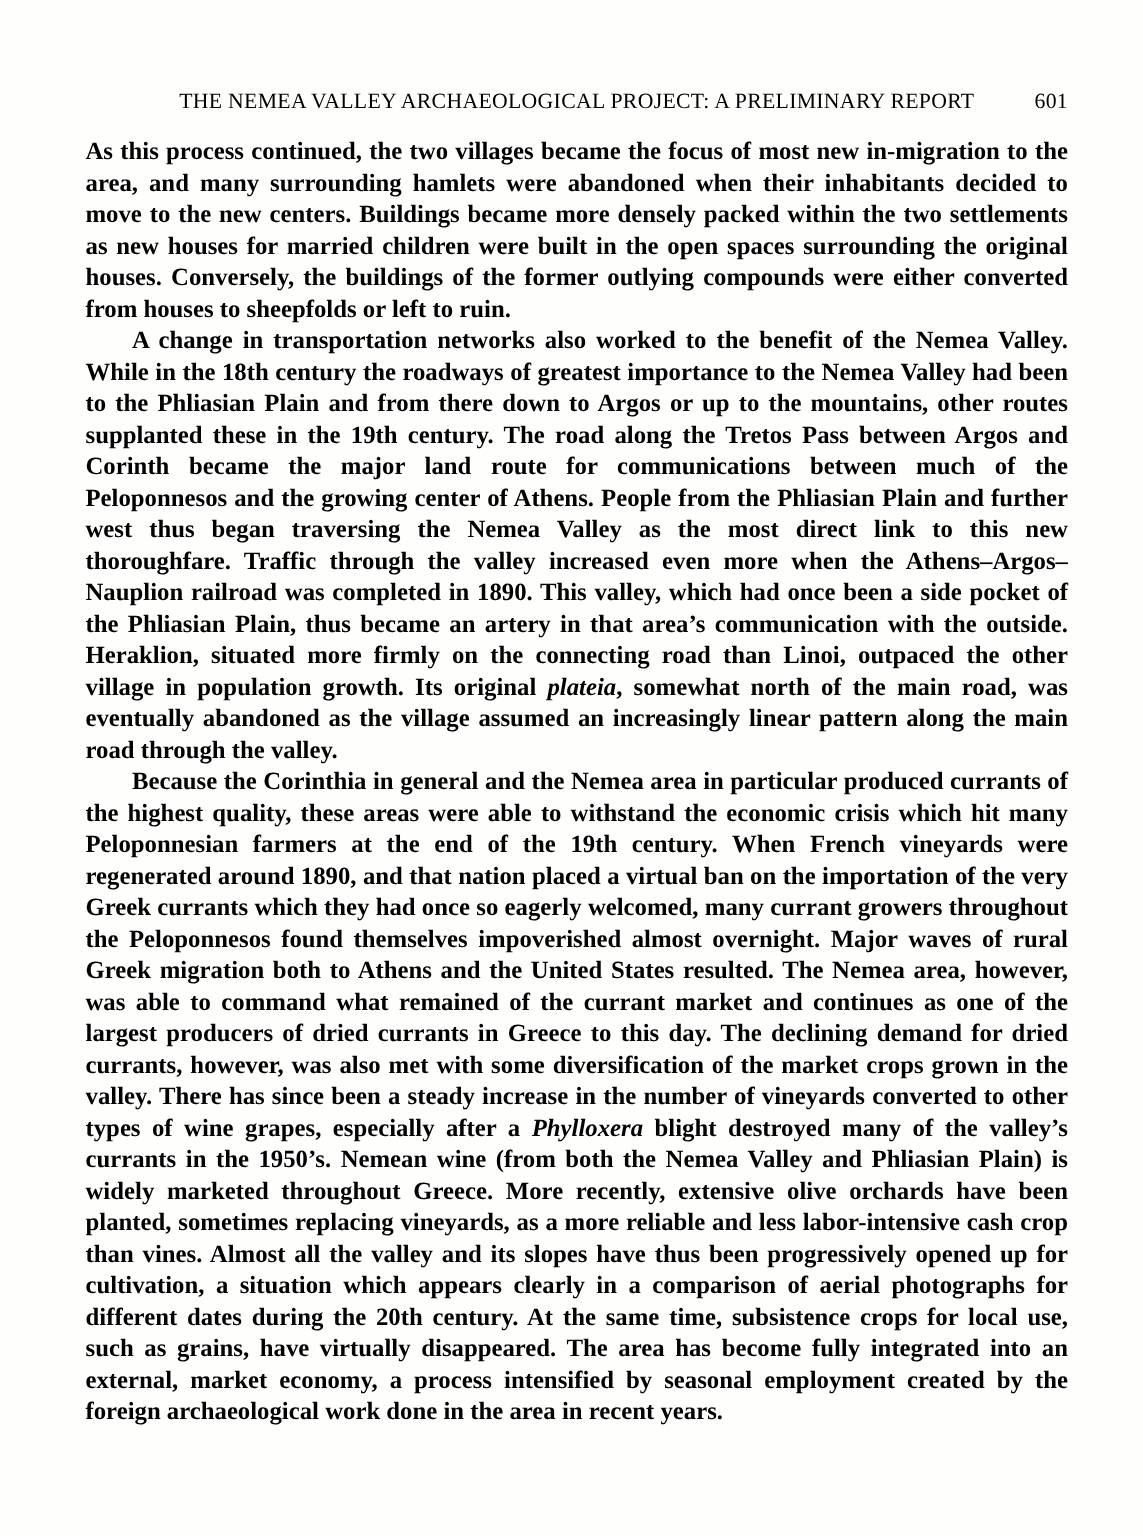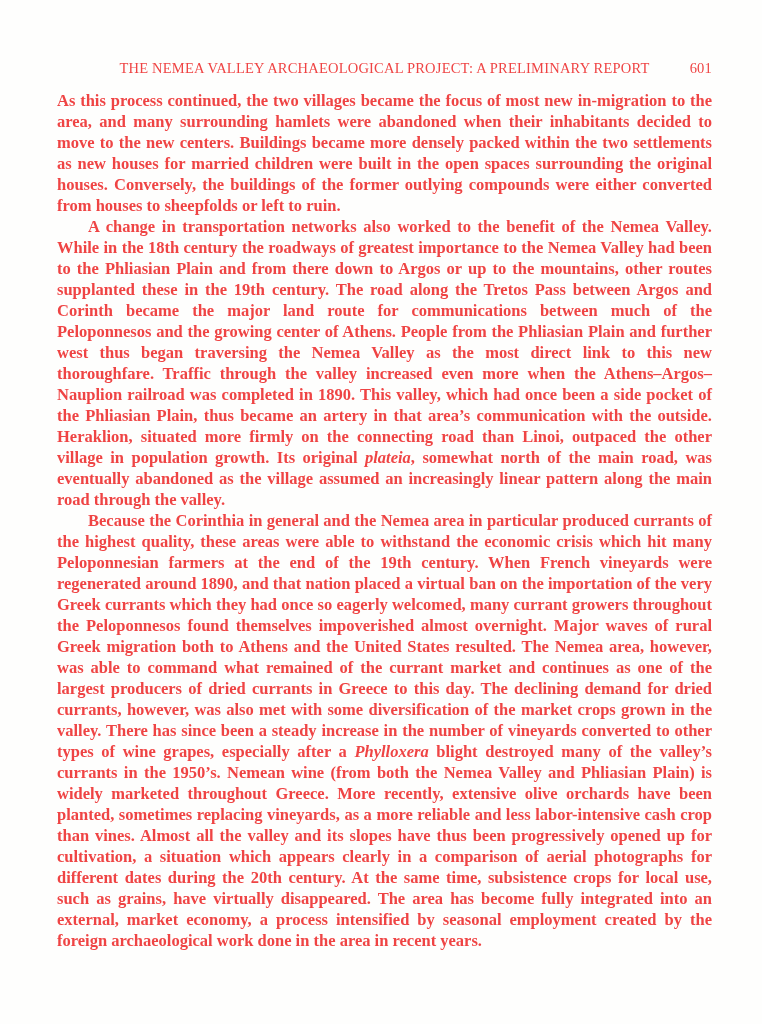--- a/index.html
+++ b/index.html
@@ -58,21 +58,21 @@
   .article-body p.indent {
     text-indent: 31px;
   }
   .italic {
     font-style: italic;
   }
 </style>
 </head>
 <body>
 
-<div class="page" style="background: rgb(254, 254, 253); color: #ef4444;">
+<div class="page" style="background: rgb(254, 254, 253); color: #000000;">
   <header class="running-head">
     <span class="rh-title">THE NEMEA VALLEY ARCHAEOLOGICAL PROJECT: A PRELIMINARY REPORT</span>
     <span class="rh-page">601</span>
   </header>
   <main class="article-body">
       <p class=""><span>As this process continued, the two villages became the focus of most new in-migration to the area, and many surrounding hamlets were abandoned when their inhabitants decided to move to the new centers. Buildings became more densely packed within the two settlements as new houses for married children were built in the open spaces surrounding the original houses. Conversely, the buildings of the former outlying compounds were either converted from houses to sheepfolds or left to ruin.</span></p>
       <p class="indent"><span>A change in transportation networks also worked to the benefit of the Nemea Valley. While in the 18th century the roadways of greatest importance to the Nemea Valley had been to the Phliasian Plain and from there down to Argos or up to the mountains, other routes supplanted these in the 19th century. The road along the Tretos Pass between Argos and Corinth became the major land route for communications between much of the Peloponnesos and the growing center of Athens. People from the Phliasian Plain and further west thus began traversing the Nemea Valley as the most direct link to this new thoroughfare. Traffic through the valley increased even more when the Athens–Argos–Nauplion railroad was completed in 1890. This valley, which had once been a side pocket of the Phliasian Plain, thus became an artery in that area’s communication with the outside. Heraklion, situated more firmly on the connecting road than Linoi, outpaced the other village in population growth. Its original </span><span class="italic">plateia</span><span>, somewhat north of the main road, was eventually abandoned as the village assumed an increasingly linear pattern along the main road through the valley.</span></p>
       <p class="indent"><span>Because the Corinthia in general and the Nemea area in particular produced currants of the highest quality, these areas were able to withstand the economic crisis which hit many Peloponnesian farmers at the end of the 19th century. When French vineyards were regenerated around 1890, and that nation placed a virtual ban on the importation of the very Greek currants which they had once so eagerly welcomed, many currant growers throughout the Peloponnesos found themselves impoverished almost overnight. Major waves of rural Greek migration both to Athens and the United States resulted. The Nemea area, however, was able to command what remained of the currant market and continues as one of the largest producers of dried currants in Greece to this day. The declining demand for dried currants, however, was also met with some diversification of the market crops grown in the valley. There has since been a steady increase in the number of vineyards converted to other types of wine grapes, especially after a </span><span class="italic">Phylloxera</span><span> blight destroyed many of the valley’s currants in the 1950’s. Nemean wine (from both the Nemea Valley and Phliasian Plain) is widely marketed throughout Greece. More recently, extensive olive orchards have been planted, sometimes replacing vineyards, as a more reliable and less labor-intensive cash crop than vines. Almost all the valley and its slopes have thus been progressively opened up for cultivation, a situation which appears clearly in a comparison of aerial photographs for different dates during the 20th century. At the same time, subsistence crops for local use, such as grains, have virtually disappeared. The area has become fully integrated into an external, market economy, a process intensified by seasonal employment created by the foreign archaeological work done in the area in recent years.</span></p>
     </main>
 </div>

